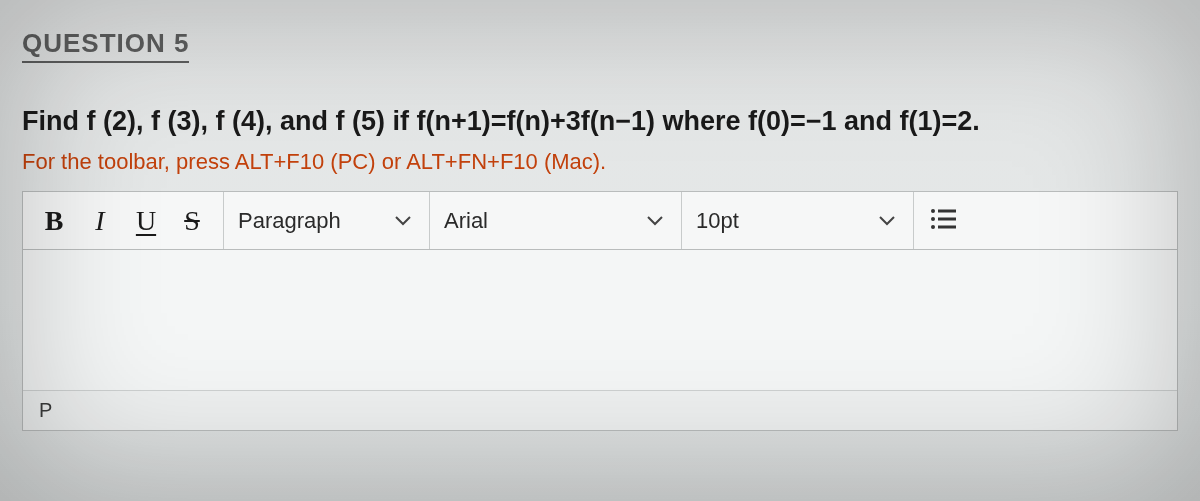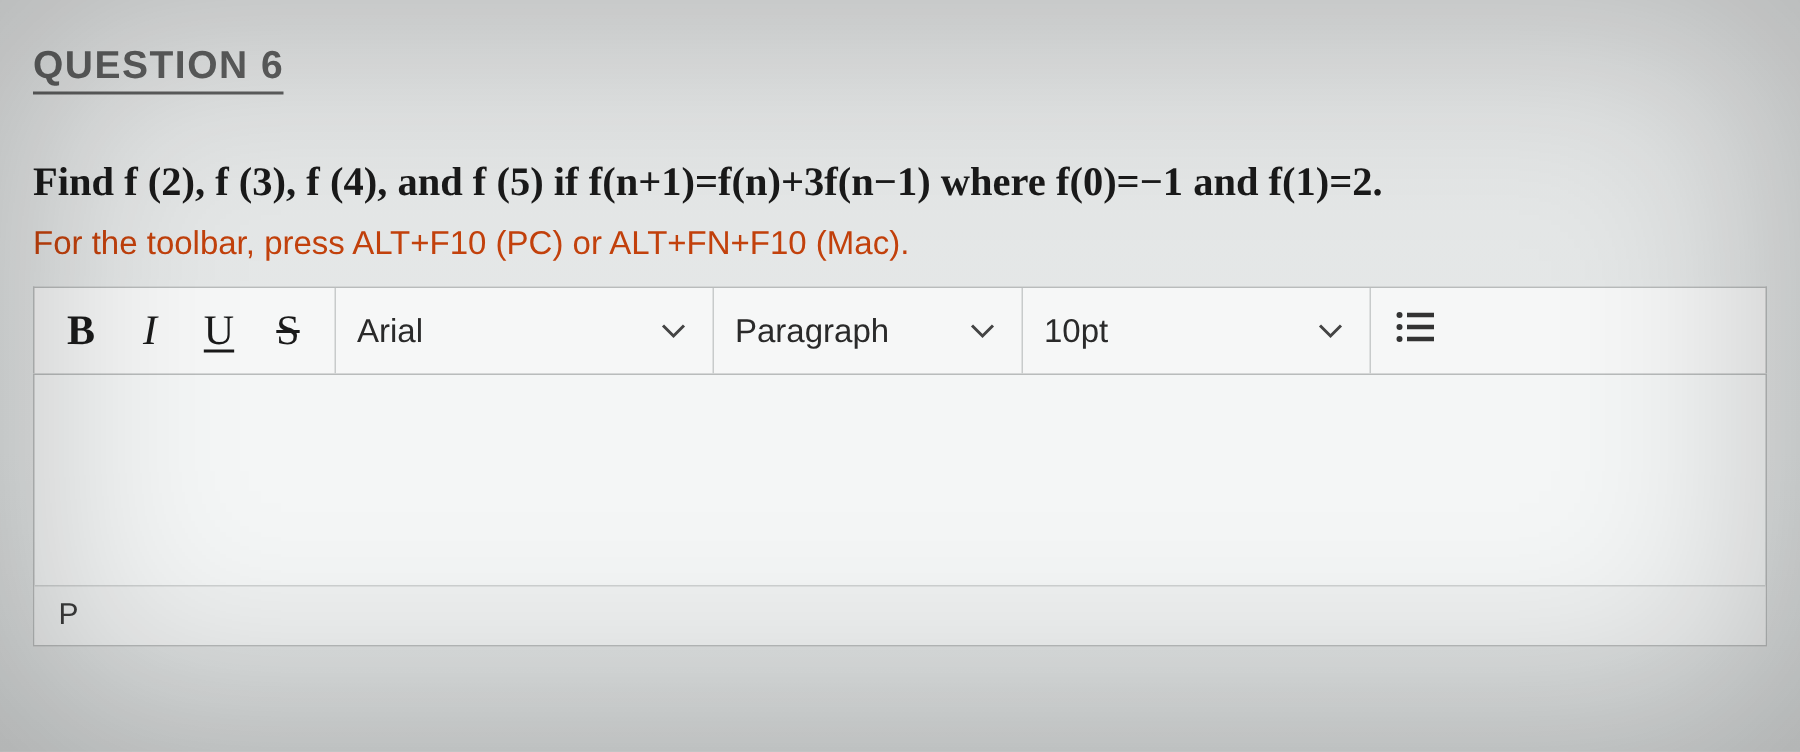--- a/index.html
+++ b/index.html
@@ -15,21 +15,21 @@
     font-size: 26px;
     font-weight: 700;
     letter-spacing: 1px;
     color: #5e5f5f;
     border-bottom: 2px solid #5e5f5f;
     display: inline-block;
     padding-bottom: 2px;
     margin-bottom: 40px;
   }
   .prompt {
-    font-family: Liberation Serif, serif;
+    font-family: Liberation Sans, sans-serif;
     font-size: 27px;
     font-weight: 700;
     color: #1a1a1a;
     margin-bottom: 10px;
     line-height: 1.35;
   }
   .hint {
     font-size: 22px;
     color: #c2410c;
     margin-bottom: 16px;
@@ -118,48 +118,48 @@
     inset: 0;
     pointer-events: none;
     box-shadow: inset 0 0 140px 20px rgba(0,0,0,0.22);
   }
 </style>
 </head>
 <body>
 
 
 
-<div class="question-title">QUESTION 6</div>
+<div class="question-title">QUESTION 5</div>
 
 <div class="prompt">Find f (2), f (3), f (4), and f (5) if f(n+1)=f(n)+3f(n−1) where f(0)=−1 and f(1)=2.</div>
 
 <div class="hint">For the toolbar, press ALT+F10 (PC) or ALT+FN+F10 (Mac).</div>
 
 <div class="editor-wrap">
 
   <div class="toolbar">
 
     <div class="tb-group">
       <div class="tb-btn bold">B</div>
       <div class="tb-btn italic">I</div>
       <div class="tb-btn under">U</div>
       <div class="tb-btn strike">S</div>
     </div>
 
-    <div class="tb-select font">
-      <span class="lbl">Arial</span>
+    <div class="tb-select para">
+      <span class="lbl">Paragraph</span>
       <span class="chev">
         <svg width="16" height="10" viewBox="0 0 16 10">
             <path d="M1 1 L8 8 L15 1" fill="none" stroke="#444" stroke-width="2"></path>
           </svg>
       </span>
     </div>
 
-    <div class="tb-select para">
-      <span class="lbl">Paragraph</span>
+    <div class="tb-select font">
+      <span class="lbl">Arial</span>
       <span class="chev">
         <svg width="16" height="10" viewBox="0 0 16 10">
             <path d="M1 1 L8 8 L15 1" fill="none" stroke="#444" stroke-width="2"></path>
           </svg>
       </span>
     </div>
 
     <div class="tb-select size">
       <span class="lbl">10pt</span>
       <span class="chev">

